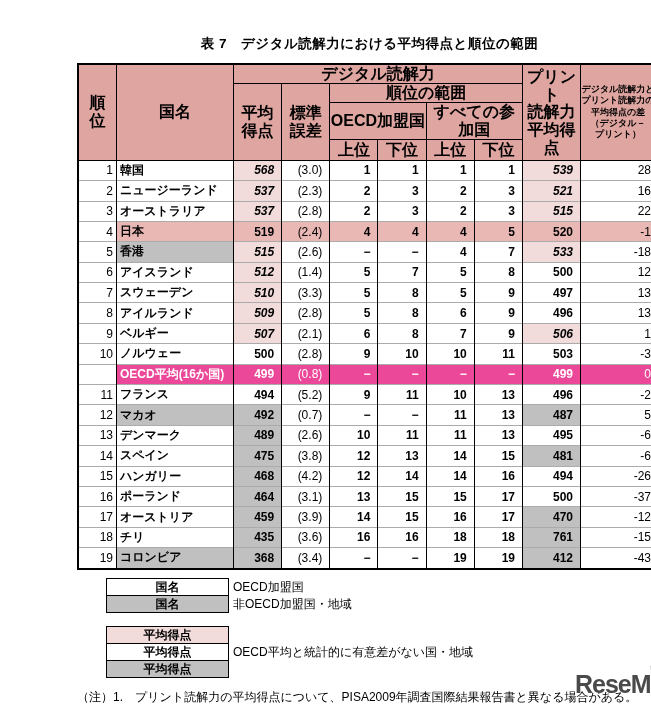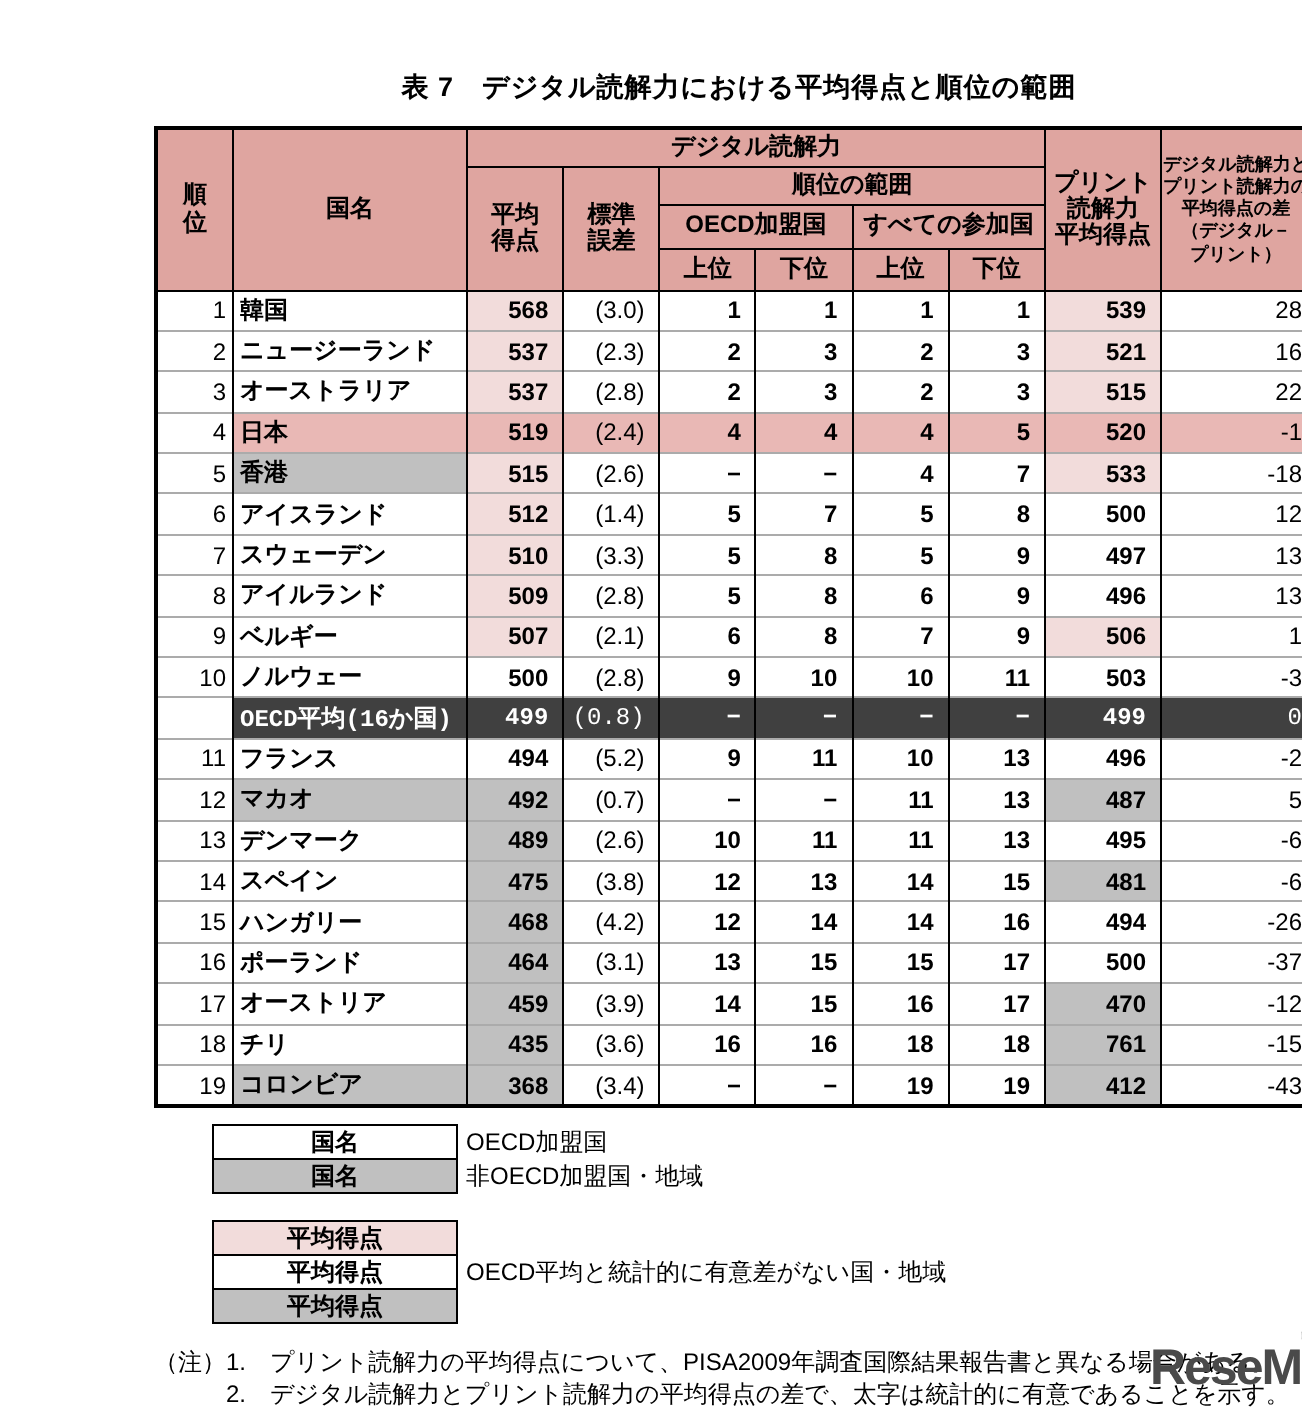--- a/index.html
+++ b/index.html
@@ -23,21 +23,21 @@
   table.score{
     border-collapse:collapse;
     table-layout:fixed;
     margin-left:33px;
     width:580px;
     border:2px solid #000;
   }
   table.score th{
     background:#dfa5a0;
     border:1px solid #000;
-    font-size:12px;
+    font-size:16px;
     font-weight:bold;
     white-space:pre-line;
     line-height:1.12;
     padding:0;
     text-align:center;
     vertical-align:middle;
   }
   table.score th.diff-header{font-size:9px;line-height:1.25;}
   thead tr.hr1{height:19px;}
   thead tr.hr2{height:19px;}
@@ -55,24 +55,24 @@
   }
   tbody tr:first-child td{border-top:1px solid #000;}
   .col-rank{width:37px;text-align:right;padding-right:3px;}
   .col-country{width:116px;text-align:left;padding-left:3px;font-weight:bold;}
   .col-avg{width:69px;text-align:right;padding-right:7px;font-weight:bold;}
   .col-se{width:55px;text-align:right;padding-right:7px;}
   .col-o_up,.col-o_low,.col-a_up,.col-a_low{width:43px;text-align:right;padding-right:7px;font-weight:bold;}
   .col-print{width:57px;text-align:right;padding-right:7px;font-weight:bold;}
   .col-diff{width:74px;text-align:right;padding-right:4px;font-weight:normal;}
   td.col-diff.bold{font-weight:normal;}
-  td.bg-pink{background:#f2dcdb;}
+  td.bg-pink{background:#f2dcdb;font-style:italic;}
   td.bg-gray{background:#c0c0c0;}
   td.bg-japan{background:#e9b8b5;}
-  td.bg-oecd{background:#404040;color:#fff;font-family:Liberation Mono, monospace;}
+  td.bg-oecd{background:#ec4899;color:#fff;}
   .legend-block{margin-left:62px;}
   .legend-country{margin-top:8px;}
   .legend-score{margin-top:13px;}
   .legend-row{display:flex;align-items:stretch;margin-top:-1px;}
   .legend-row:first-child{margin-top:0;}
   .legend-box{
     width:121px;height:16px;
     border:1px solid #000;
     text-align:center;
     font-size:12px;font-weight:bold;

